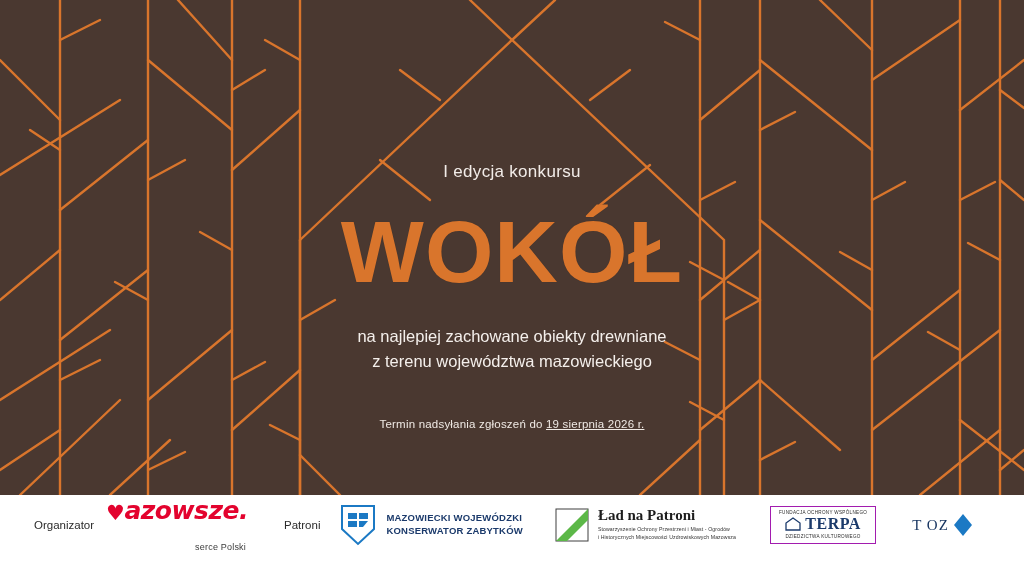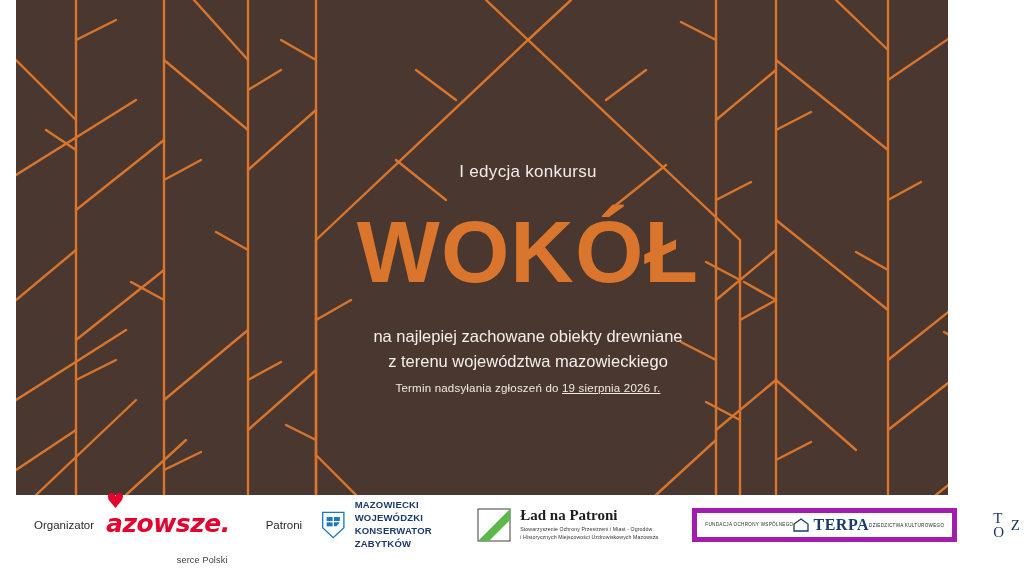--- a/index.html
+++ b/index.html
@@ -10,22 +10,22 @@
     overflow: hidden;
   }
   .poster {
     position: relative;
     width: 1024px;
     height: 576px;
     overflow: hidden;
   }
   .hero {
     position: absolute;
-    top: 0; left: 16px;
-    width: 932px;
+    top: 0; left: 0;
+    width: 1024px;
     height: 495px;
     background: #4c1d95;
     overflow: hidden;
   }
   .hero-art {
     position: absolute;
     top: 0; left: 0;
     width: 1024px;
     height: 495px;
   }
@@ -67,21 +67,21 @@
   .subtitle {
     margin-top: 30px;
     text-align: center;
     color: #f4efeb;
     font-size: 16.5px;
     line-height: 1.5;
     font-weight: 400;
   }
   .subtitle span { display: block; }
   .deadline {
-    margin-top: 8px;
+    margin-top: 44px;
     color: #efe9e4;
     font-size: 11.5px;
     letter-spacing: 0.2px;
   }
   .deadline .u { text-decoration: underline; }
 
   
   .footer {
     position: absolute;
     left: 0; top: 495px;
@@ -174,23 +174,23 @@
     line-height: 1.5;
     letter-spacing: 0.1px;
     white-space: nowrap;
   }
   .lad-sub1 { margin-top: 3px; }
 
   
   .logo-terpa {
     margin-left: 34px;
     display: flex;
-    flex-direction: row;
-    align-items: center;
-    border: 5px solid #a21caf;
+    flex-direction: column;
+    align-items: center;
+    border: 1px solid #a21caf;
     padding: 3px 8px 4px 8px;
   }
   .terpa-top {
     font-size: 4.6px;
     color: #2c2c2c;
     letter-spacing: 0.3px;
     white-space: nowrap;
   }
   .terpa-mid {
     display: flex;

